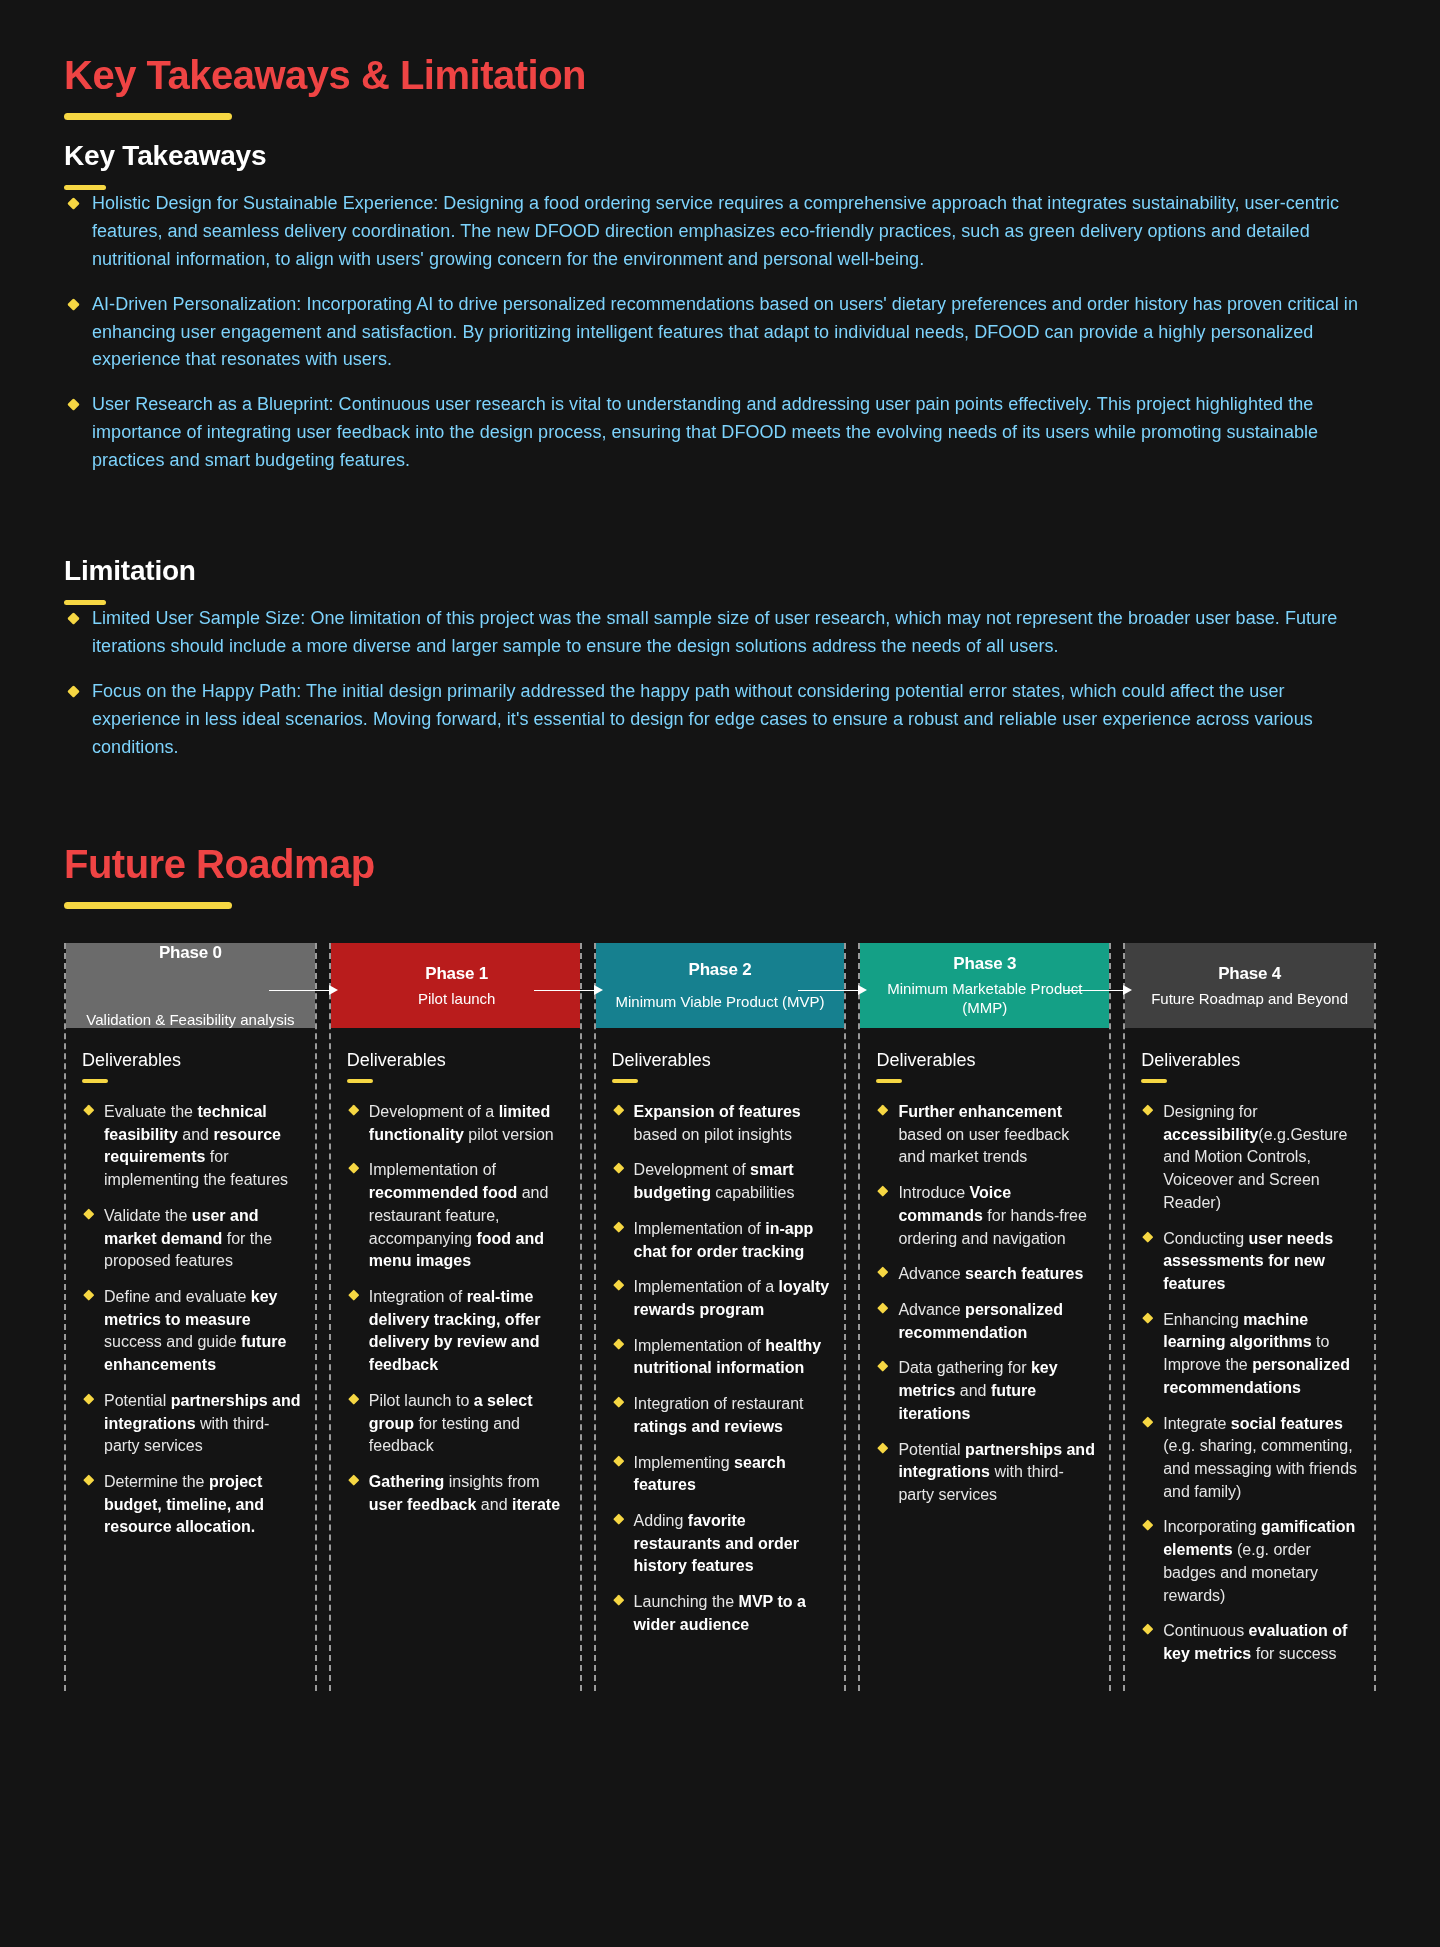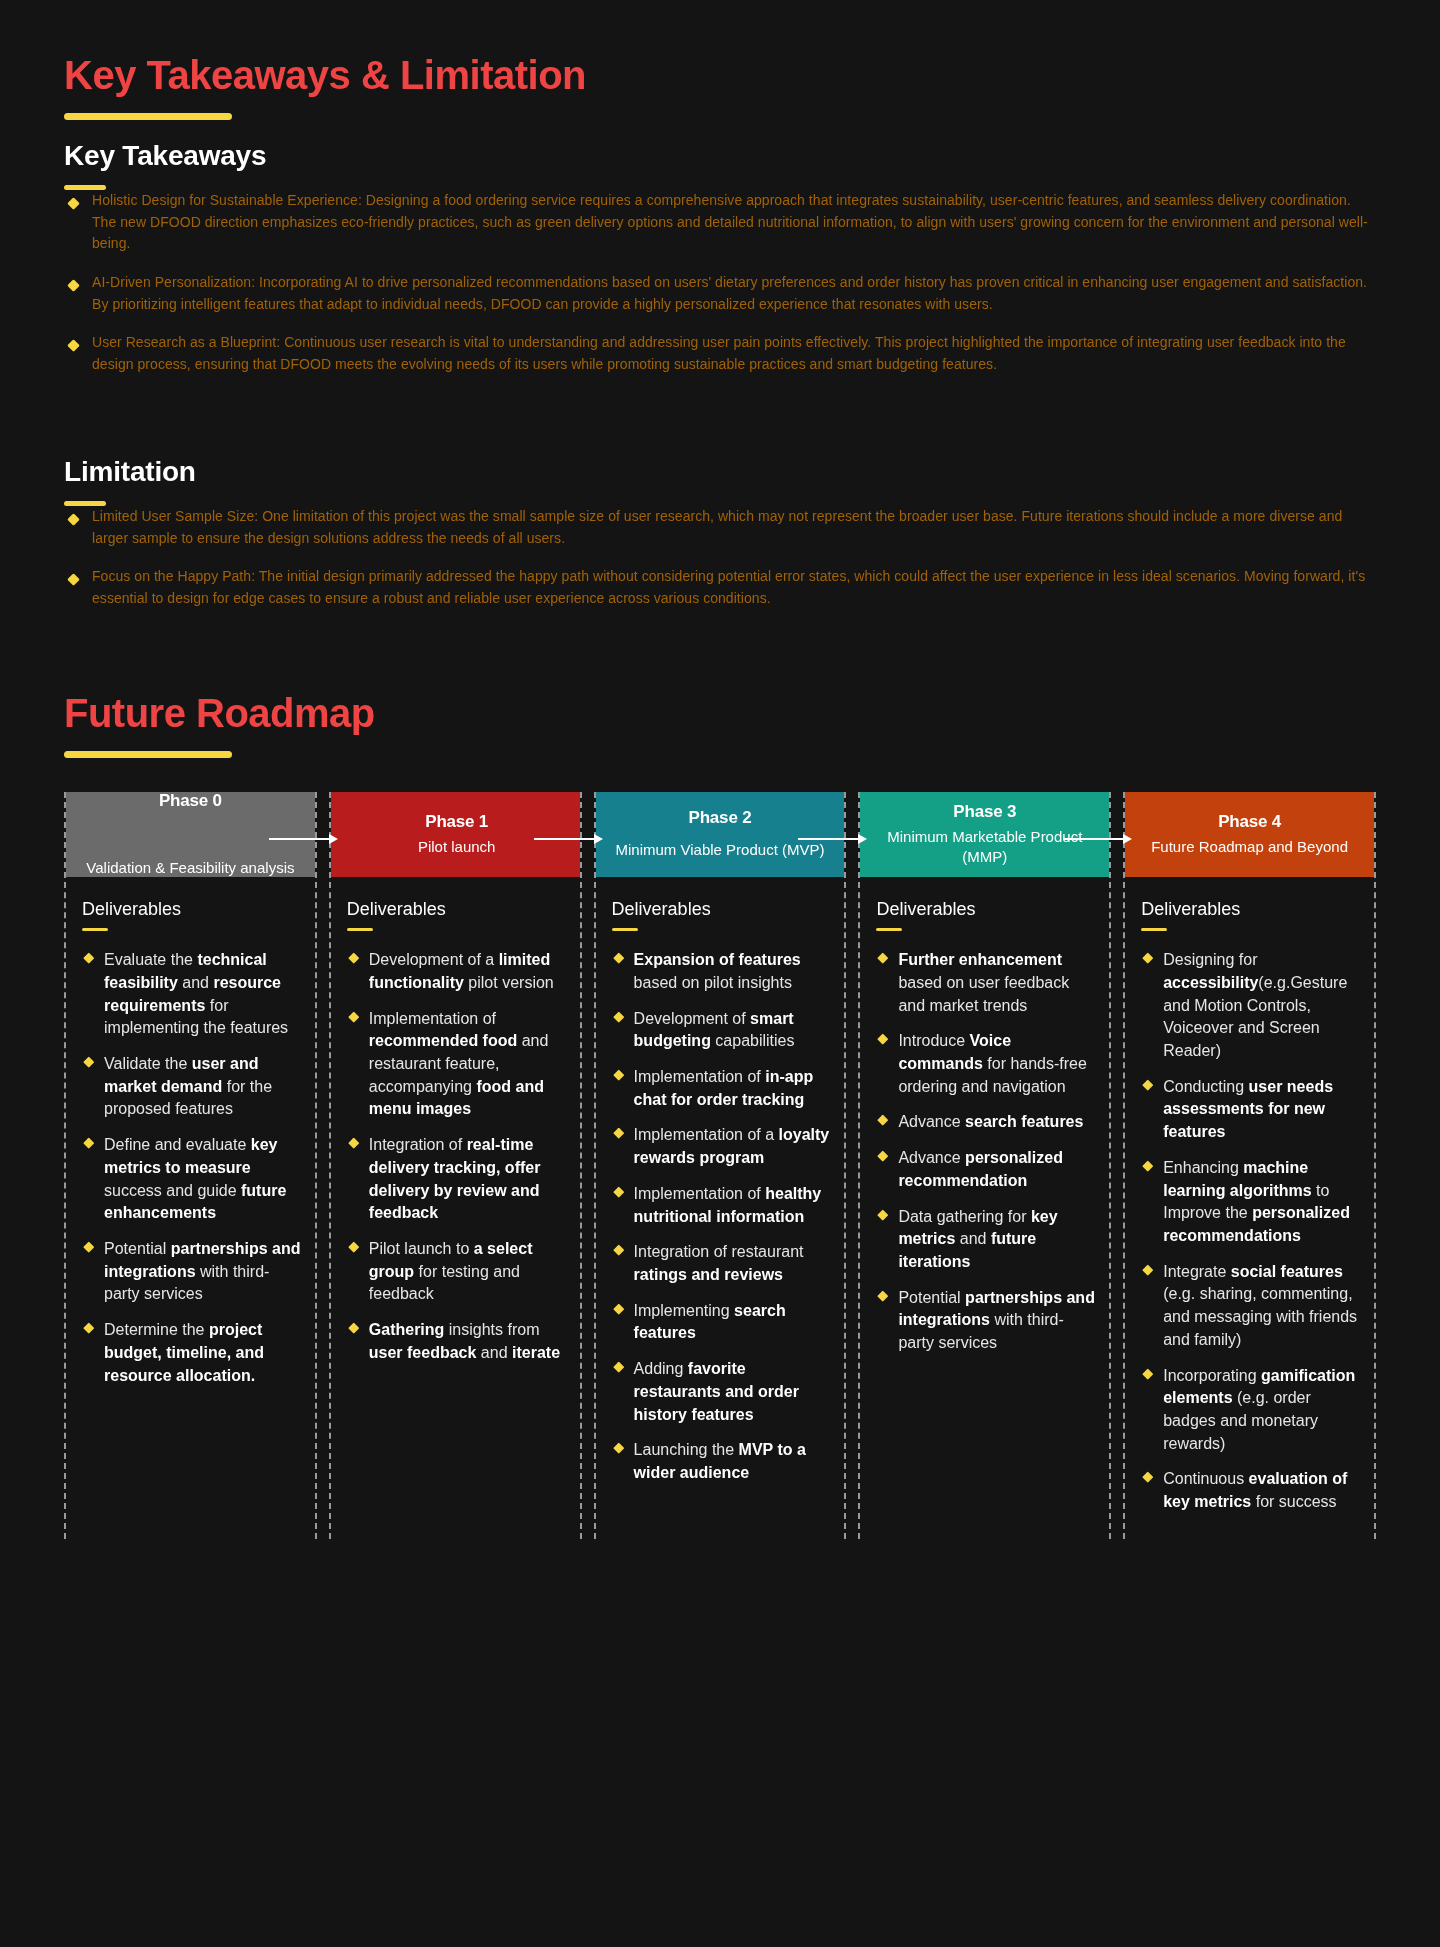--- a/index.html
+++ b/index.html
@@ -35,23 +35,23 @@
     width: 42px; height: 5px; background: #F6D743;
     border-radius: 3px; margin-top: 13px;
   }
 
   
   ul.blist { list-style: none; }
   ul.blist > li {
     position: relative;
     padding-left: 28px;
     margin-bottom: 17px;
-    font-size: 14px;
+    font-size: 18px;
     line-height: 1.55;
-    color: #a16207;
+    color: #7dd3fc;
     letter-spacing: 0.05px;
   }
   ul.blist > li:last-child { margin-bottom: 0; }
   .dia {
     position: absolute;
     left: 5px;
     top: 9px;
     width: 9px; height: 9px;
     background: #F6D743;
     transform: rotate(45deg);
@@ -267,21 +267,21 @@
               <li><span class="dia2"></span><span><b>Further enhancement</b> based on user feedback and market trends</span></li>
               <li><span class="dia2"></span><span>Introduce <b>Voice commands</b> for hands-free ordering and navigation</span></li>
               <li><span class="dia2"></span><span>Advance <b>search features</b></span></li>
               <li><span class="dia2"></span><span>Advance <b>personalized recommendation</b></span></li>
               <li><span class="dia2"></span><span>Data gathering for <b>key metrics</b> and <b>future iterations</b></span></li>
               <li><span class="dia2"></span><span>Potential <b>partnerships and integrations</b> with third-party services</span></li>
             </ul>
           </div>
         </div>
         <div class="phase-col">
-          <div class="phase-head" style="background: #c2410c; text-align: right;">
+          <div class="phase-head" style="background: #404040; text-align: right;">
             <div class="arrow">
               <span class="line"></span>
               <span class="head"></span>
             </div>
             <div class="phase-title">Phase 4</div>
             <div class="phase-sub">Future Roadmap and Beyond</div>
           </div>
           <div class="deliv-wrap">
             <div class="deliv-title">Deliverables</div>
             <div class="deliv-rule"></div>

